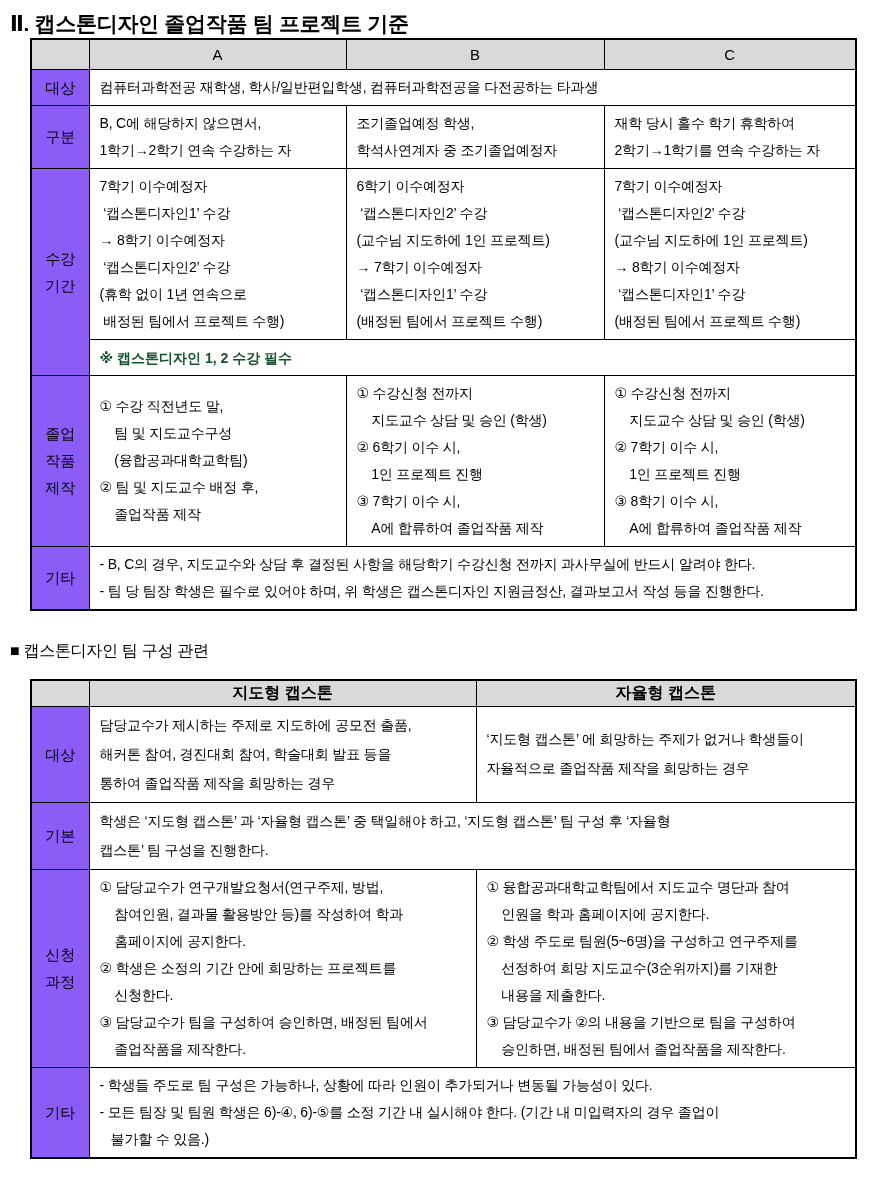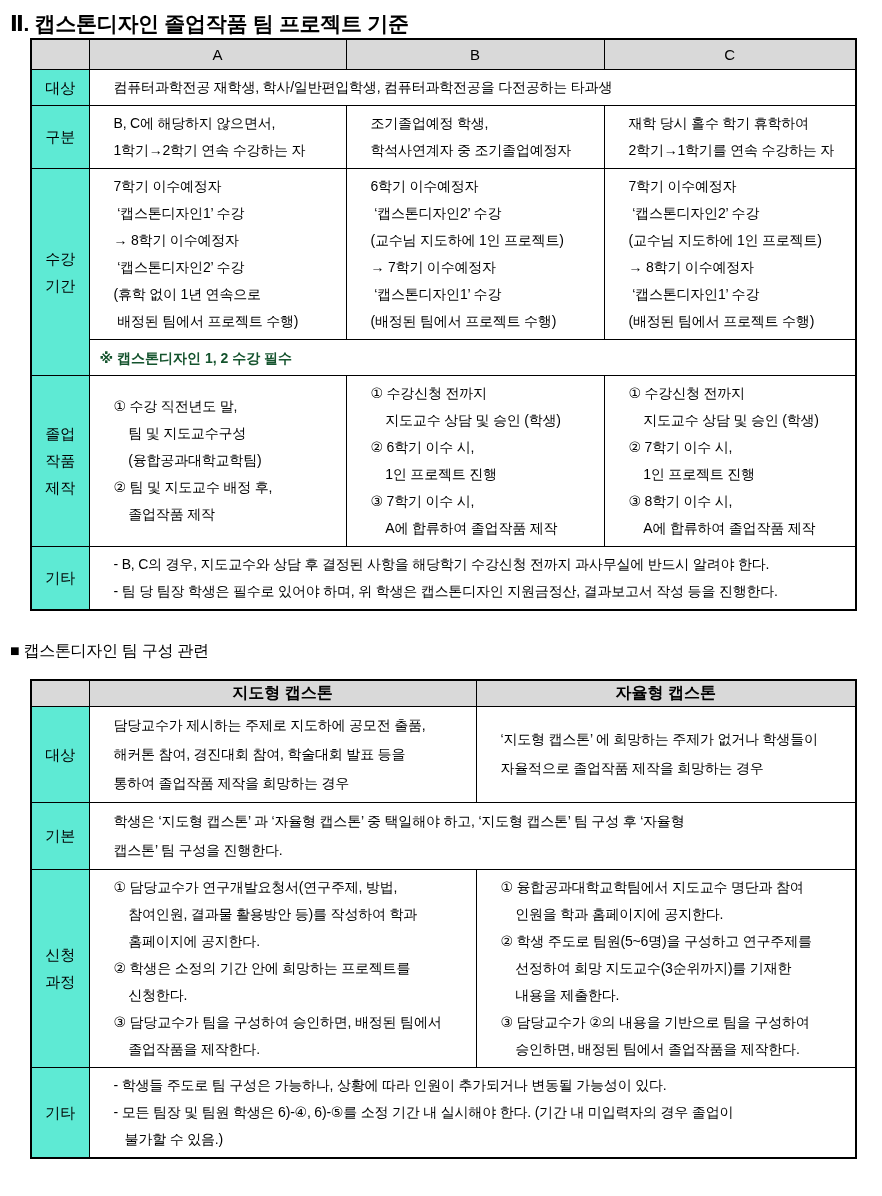--- a/index.html
+++ b/index.html
@@ -58,27 +58,27 @@
   tr.head-row.h40 { height: 24px; }
   
   th.row-label {
     font-size: 15px;
     font-weight: 400;
     text-align: center;
     vertical-align: middle;
     white-space: pre-wrap;
     line-height: 27px;
     padding: 2px 2px;
-    background: #5eead4;
+    background: #8b5cf6;
   }
   
   td.cell {
     font-size: 14px;
     line-height: 27px;
-    padding: 4px 8px 4px 24px;
+    padding: 4px 8px 4px 10px;
     vertical-align: middle;
     white-space: pre-wrap;
     letter-spacing: -0.2px;
     overflow: hidden;
   }
   td.cell.lh29 { line-height: 29px; }
   tr.r-target1  { height: 31px; }
   tr.r-category { height: 61px; }
   tr.r-period   { height: 169px; }
   tr.r-note     { height: 36px; }

